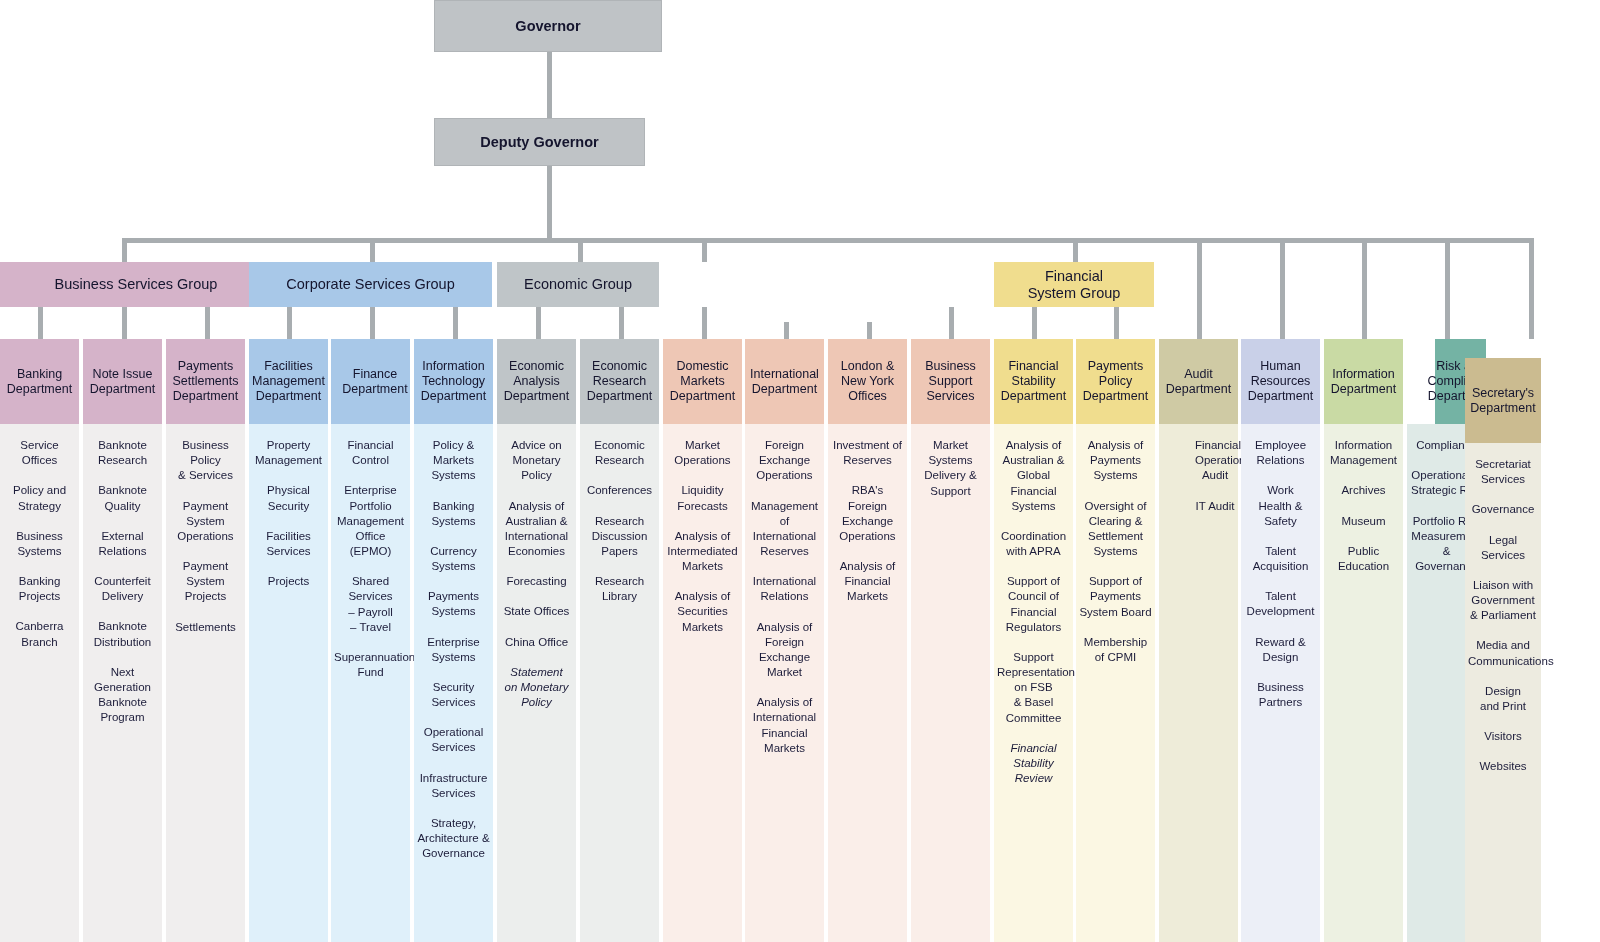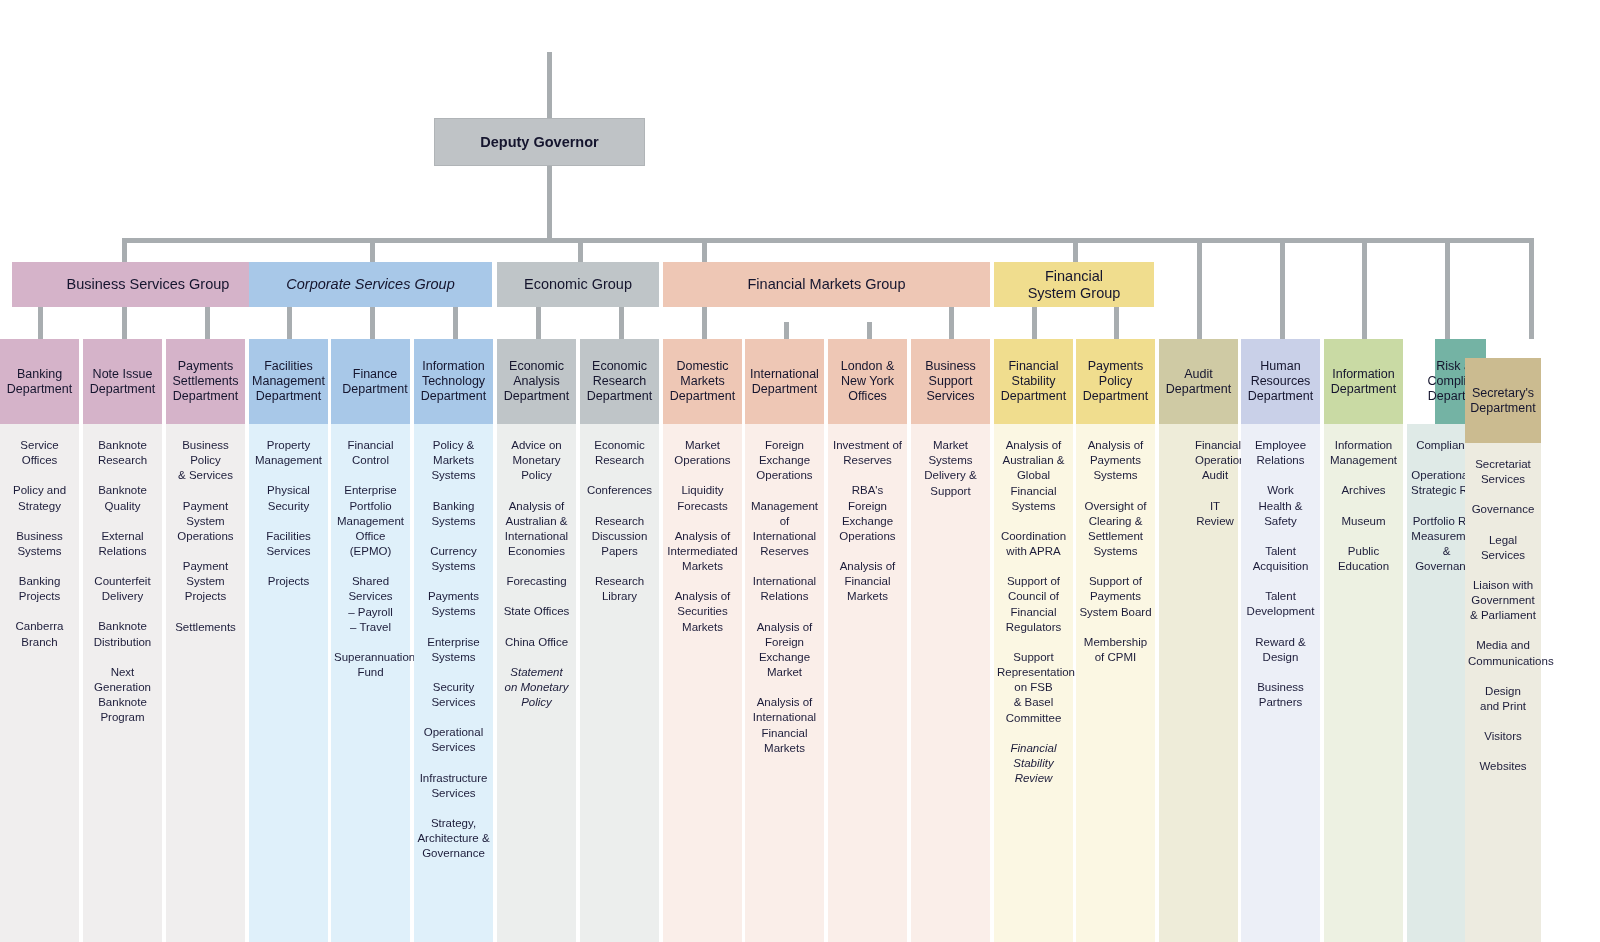--- a/index.html
+++ b/index.html
@@ -124,35 +124,35 @@
   <div class="line vline" style="left:453px; top:307px; height:32px;"></div>
   <div class="line vline" style="left:536px; top:307px; height:32px;"></div>
   <div class="line vline" style="left:619px; top:307px; height:32px;"></div>
   <div class="line vline" style="left:702px; top:307px; height:32px;"></div>
   <div class="line vline" style="left:784px; top:322px; height:17px;"></div>
   <div class="line vline" style="left:867px; top:322px; height:17px;"></div>
   <div class="line vline" style="left:949px; top:307px; height:32px;"></div>
   <div class="line vline" style="left:1032px; top:307px; height:32px;"></div>
   <div class="line vline" style="left:1114px; top:307px; height:32px;"></div>
 
+  <div class="exec-box" style="left:434px; top:0px; width:228px; height:52px;">
+    <span>Governor</span>
+  </div>
   <div class="exec-box" style="left:434px; top:118px; width:211px; height:48px;">
     <span>Deputy Governor</span>
   </div>
 
-  <div class="group-box" style="left:12px; top:262px; width:272px; height:45px; background:#d5b3c9;">
+  <div class="group-box" style="left:0px; top:262px; width:272px; height:45px; background:#d5b3c9;">
     <span>Business Services Group</span>
   </div>
-  <div class="group-box" style="left:249px; top:262px; width:243px; height:45px; background:#a8c8e8;font-style:italic;">
+  <div class="group-box" style="left:249px; top:262px; width:243px; height:45px; background:#a8c8e8;">
     <span>Corporate Services Group</span>
   </div>
   <div class="group-box" style="left:497px; top:262px; width:162px; height:45px; background:#bfc5c8;">
     <span>Economic Group</span>
-  </div>
-  <div class="group-box" style="left:663px; top:262px; width:327px; height:45px; background:#eec7b5;">
-    <span>Financial Markets Group</span>
   </div>
   <div class="group-box" style="left:994px; top:262px; width:160px; height:45px; background:#f0dd8e; white-space:pre-line;">
     <span>Financial
 System Group</span>
   </div>
 
   <div class="dept-col" style="left:0px; width:79px;">
     <div class="dept-head" style="background:#d5b3c9; white-space:pre-line;">Banking
 Department</div>
     <div class="dept-body" style="background:#f0eeee;">
@@ -410,21 +410,21 @@
       </div>
   </div>
 
   <div class="dept-col" style="left:1159px; width:79px;">
     <div class="dept-head" style="background:#cfcaa4; white-space:pre-line;">Audit
 Department</div>
     <div class="dept-body" style="background:#eeecd9;padding-left:36px;">
         <div class="dept-item">Financial/
 Operations
 Audit</div>
-        <div class="dept-item">IT Review</div>
+        <div class="dept-item">IT Audit</div>
       </div>
   </div>
   <div class="dept-col" style="left:1241px; width:79px;">
     <div class="dept-head" style="background:#c9d0e8; white-space:pre-line;">Human
 Resources
 Department</div>
     <div class="dept-body" style="background:#eceff7;">
         <div class="dept-item">Employee
 Relations</div>
         <div class="dept-item">Work

